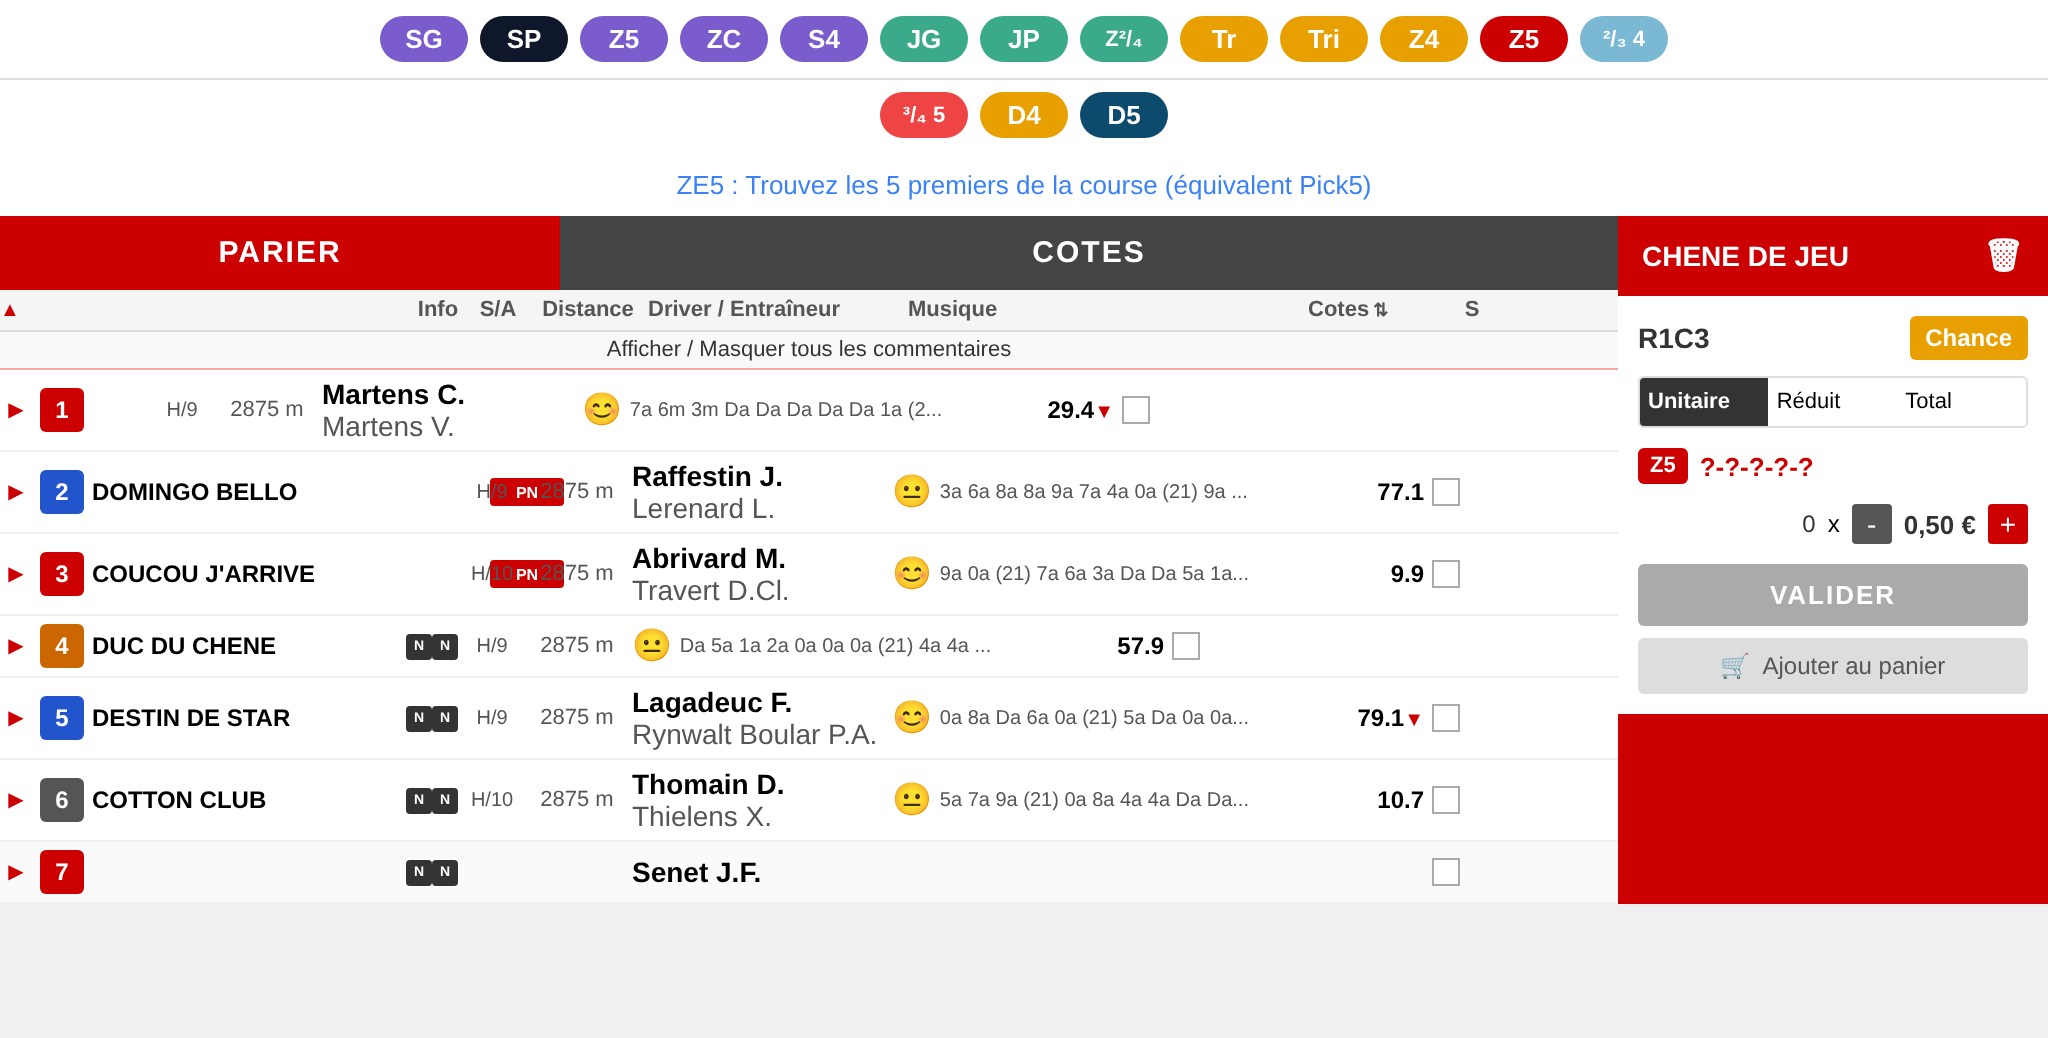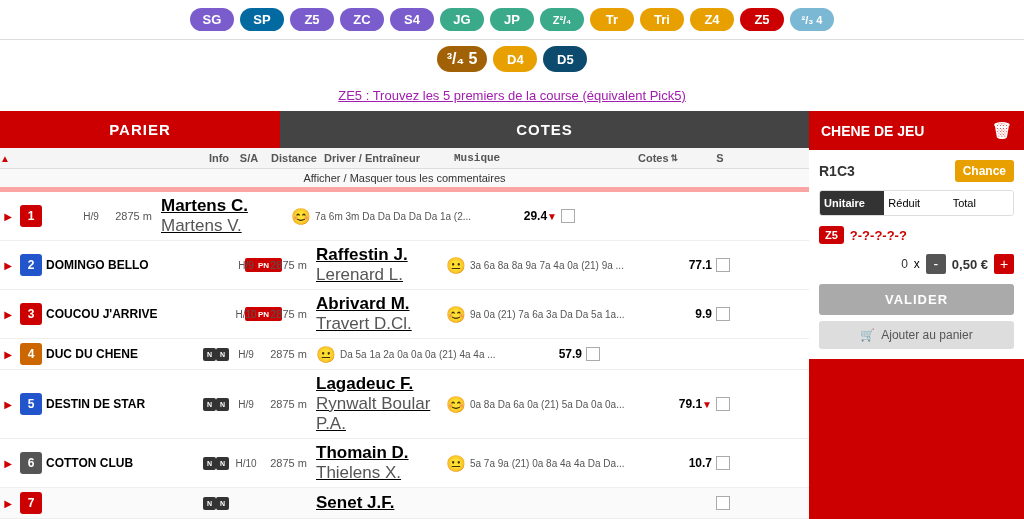--- a/index.html
+++ b/index.html
@@ -2,51 +2,51 @@
 <html><head>
   <meta charset="utf-8">
   <style>
     * { box-sizing: border-box; margin: 0; padding: 0; }
     body { font-family: Arial, sans-serif; background: #f0f0f0; font-size: 12px; }
 
     .top-badges { background: white; padding: 8px 10px; display: flex; flex-wrap: wrap; gap: 6px; justify-content: center; border-bottom: 1px solid #ddd; }
     .badge { display: inline-flex; align-items: center; justify-content: center; border-radius: 20px; padding: 4px 10px; font-weight: bold; font-size: 13px; color: white; cursor: pointer; min-width: 44px; }
     .badge-row2 { display: flex; gap: 6px; justify-content: center; margin-top: 6px; }
 
-    .description { text-align: center; padding: 8px; font-size: 13px; color: #a21caf; background: white; text-decoration: underline; }
+    .description { text-align: center; padding: 8px; font-size: 13px; color: #3b82f6; background: white; }
 
     .main-area { display: flex; gap: 0; }
 
     .table-section { flex: 1; background: white; }
     .header-bar { display: flex; background: #333; }
     .header-parier { background: #cc0000; color: white; font-weight: bold; font-size: 15px; padding: 10px 20px; flex: 0 0 280px; text-align: center; letter-spacing: 1px; }
     .header-cotes { background: #444; color: white; font-weight: bold; font-size: 15px; padding: 10px 20px; flex: 1; text-align: center; letter-spacing: 1px; }
 
     .col-headers { display: flex; align-items: center; background: #f5f5f5; border-bottom: 1px solid #ddd; padding: 4px 0; font-size: 11px; color: #555; font-weight: bold; }
     .col-num { width: 28px; text-align: center; }
     .col-arrow { width: 16px; }
     .col-name { width: 160px; padding-left: 4px; }
     .col-info { width: 30px; text-align: center; }
     .col-sa { width: 30px; text-align: center; }
     .col-dist { width: 60px; text-align: center; }
     .col-driver { width: 130px; }
-    .col-music { width: 184px; font-family: Liberation Mono, monospace; }
+    .col-music { width: 200px; }
     .col-cotes { width: 70px; text-align: right; padding-right: 4px; }
     .col-s { width: 24px; text-align: center; }
 
-    .subheader { text-align: center; font-size: 11px; color: #333; padding: 3px; background: #f9f9f9; border-bottom: 5px solid #fca5a5; }
+    .subheader { text-align: center; font-size: 11px; color: #333; padding: 3px; background: #f9f9f9; border-bottom: 1px solid #fca5a5; }
 
     .race-row { display: flex; align-items: center; border-bottom: 1px solid #eee; padding: 4px 0; background: white; }
     .row-arrow { width: 16px; text-align: center; color: #cc0000; font-size: 10px; }
     .row-num-badge { width: 22px; height: 22px; border-radius: 3px; display: flex; align-items: center; justify-content: center; font-weight: bold; font-size: 12px; color: white; margin: 0 4px; }
     .row-name { width: 155px; font-weight: bold; font-size: 12px; }
     .row-info { width: 30px; text-align: center; font-size: 9px; }
     .row-sa { width: 30px; display: flex; gap: 2px; align-items: center; justify-content: center; }
     .row-dist { width: 55px; text-align: center; font-size: 11px; color: #555; }
-    .row-driver { width: 130px; font-size: 17px; text-decoration: underline; }
+    .row-driver { width: 130px; font-size: 14px; }
     .driver-name { font-weight: bold; }
     .trainer-name { color: #555; }
     .row-music { width: 205px; font-size: 10px; color: #555; display: flex; align-items: center; gap: 4px; }
     .row-cotes { width: 65px; text-align: right; padding-right: 4px; font-weight: bold; font-size: 12px; }
     .row-s { width: 24px; text-align: center; }
     .checkbox { width: 14px; height: 14px; border: 1px solid #aaa; background: white; }
 
     .emoji-face { font-size: 16px; }
 
     .cotes-down { color: #cc0000; font-size: 10px; }
@@ -85,36 +85,36 @@
     .num-6 { background: #555; }
     .num-7 { background: #cc0000; }
   </style>
 </head>
 <body>
 
 <div style="background: white; padding-bottom: 0;">
 
   <div class="top-badges">
     <span class="badge" style="background:#7a5ccc;">SG</span>
-    <span class="badge" style="background:#0369a1;">SP</span>
+    <span class="badge" style="background:#0f172a;">SP</span>
     <span class="badge" style="background:#7a5ccc;">Z5</span>
     <span class="badge" style="background:#7a5ccc;">ZC</span>
     <span class="badge" style="background:#7a5ccc;">S4</span>
     <span class="badge" style="background:#3aaa8a;">JG</span>
     <span class="badge" style="background:#3aaa8a;">JP</span>
     <span class="badge" style="background:#3aaa8a; font-size:11px;">Z²/₄</span>
     <span class="badge" style="background:#e8a000;">Tr</span>
     <span class="badge" style="background:#e8a000;">Tri</span>
     <span class="badge" style="background:#e8a000;">Z4</span>
     <span class="badge" style="background:#cc0000;">Z5</span>
     <span class="badge" style="background:#7ab8d4; font-size:11px;">²/₃ 4</span>
   </div>
 
   <div class="badge-row2" style="padding-bottom:8px; background:white;">
-    <span class="badge" style="background:#a16207; font-size:16px;">³/₄ 5</span>
+    <span class="badge" style="background:#ef4444; font-size:11px;">³/₄ 5</span>
     <span class="badge" style="background:#e8a000;">D4</span>
     <span class="badge" style="background:#0c4a6e;">D5</span>
   </div>
 
   <div class="description">ZE5 : Trouvez les 5 premiers de la course (équivalent Pick5)</div>
 
   <div class="main-area">
 
     <div class="table-section">
 

